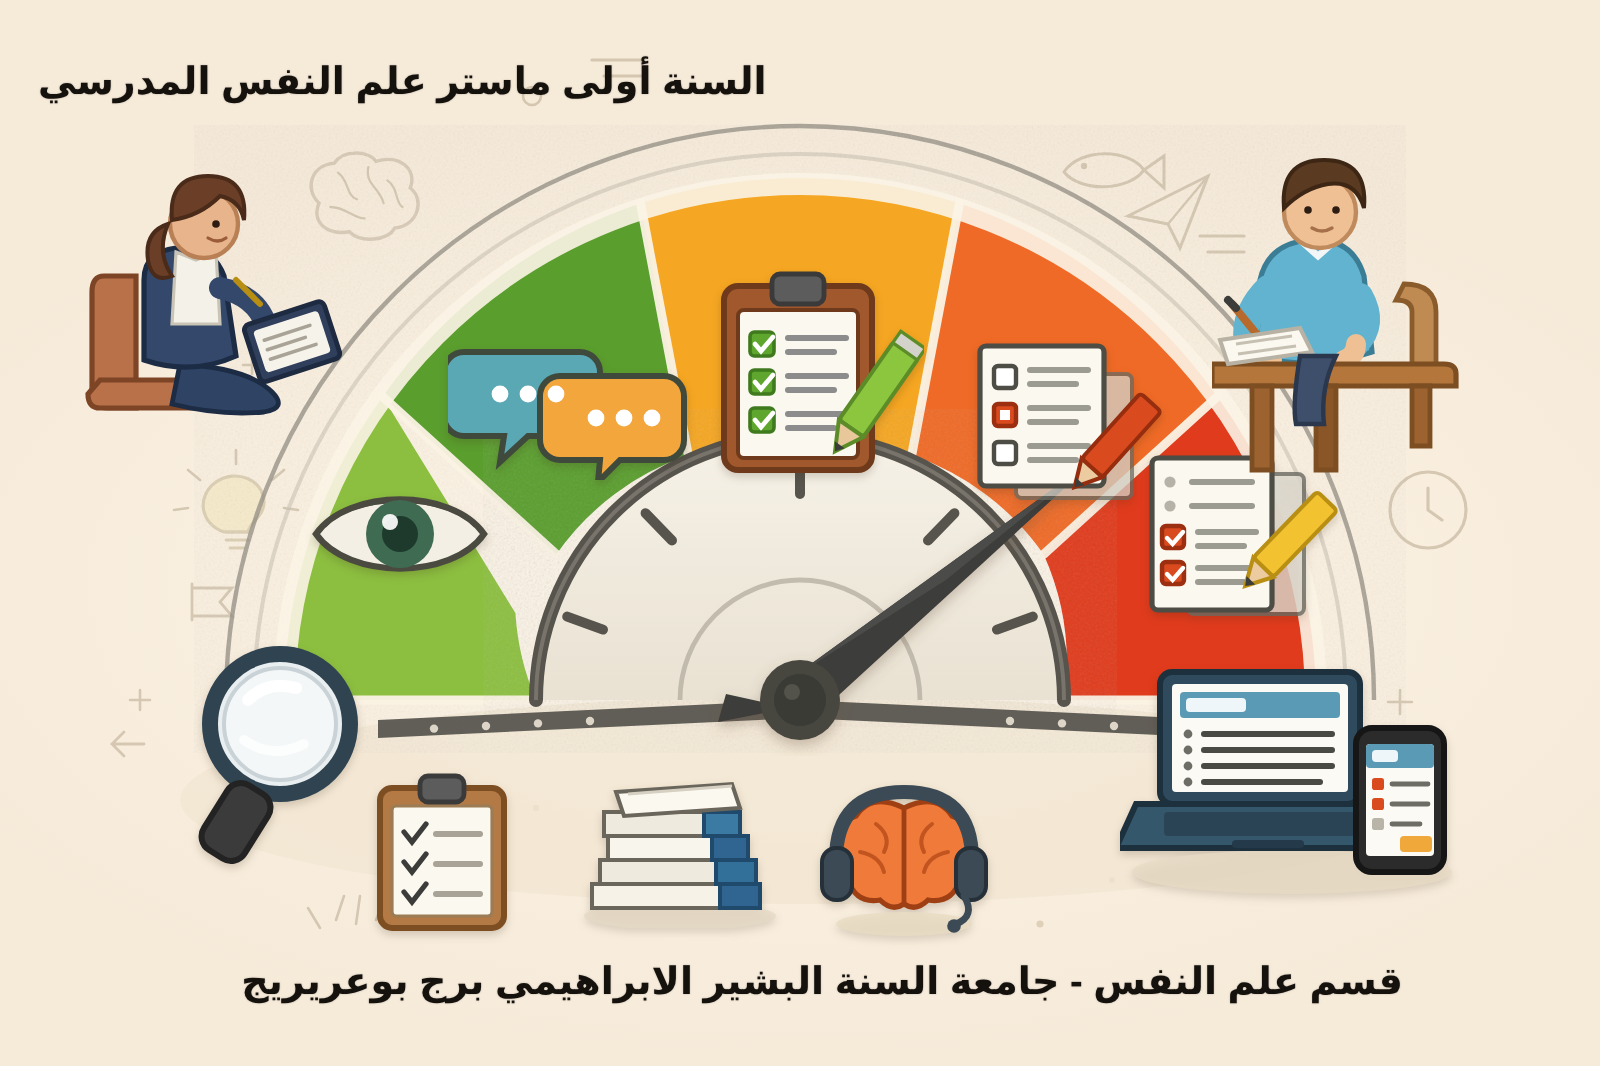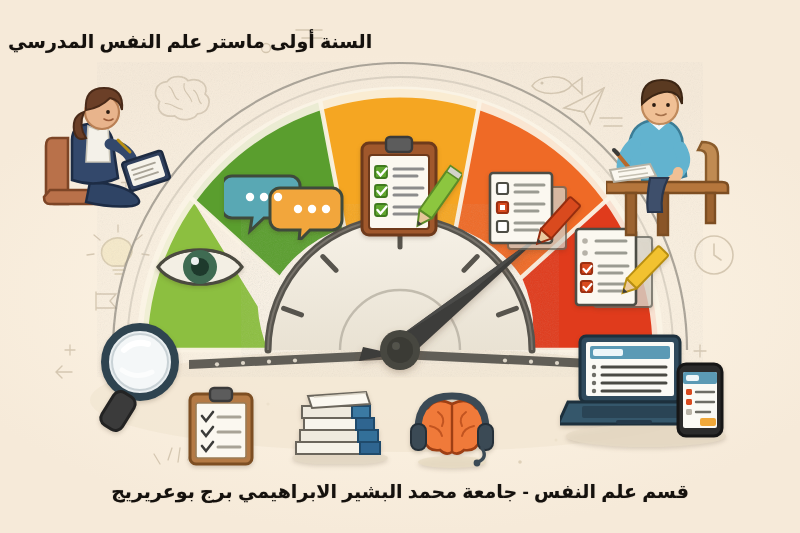--- a/index.html
+++ b/index.html
@@ -20,20 +20,21 @@
   
   .hdr{
     position:absolute;
     font-weight:bold;
     color:#15110d;
     white-space:nowrap;
     letter-spacing:.2px;
     direction:rtl;
     z-index:40;
     text-shadow:0 0 1px rgba(0,0,0,.25);
+    margin-left:11px;
   }
   #title-right{ top:22px; right:22px; font-size:19px; }
   #title-left { top:30px; left:8px;  font-size:19px; }
   #footer-text{ bottom:30px; left:50%; transform:translateX(-50%); font-size:19px; }
 
   
   .sketch{position:absolute;z-index:5;opacity:.62;}
   .art{position:absolute;z-index:10;}
 
   
@@ -484,15 +485,15 @@
     </g>
     <g stroke="#6d6d66" stroke-width="2.4" stroke-linecap="round">
       <line x1="136" y1="62" x2="154" y2="62"></line>
         <line x1="136" y1="72" x2="154" y2="72"></line>
       <line x1="136" y1="82" x2="150" y2="82"></line>
     </g>
     <rect x="140" y="88" width="16" height="8" rx="2" fill="#f0a83a"></rect>
   </svg>
 
   <div class="hdr" id="title-left">السنة أولى ماستر علم النفس المدرسي</div>
-  <div class="hdr" id="footer-text">قسم علم النفس  -  جامعة محمد البشير الابراهيمي برج بوعريريج</div>
+  <div class="hdr" id="footer-text">قسم علم النفس  -  جامعة السنة البشير الابراهيمي برج بوعريريج</div>
 
 </div>
 
 </body></html>

